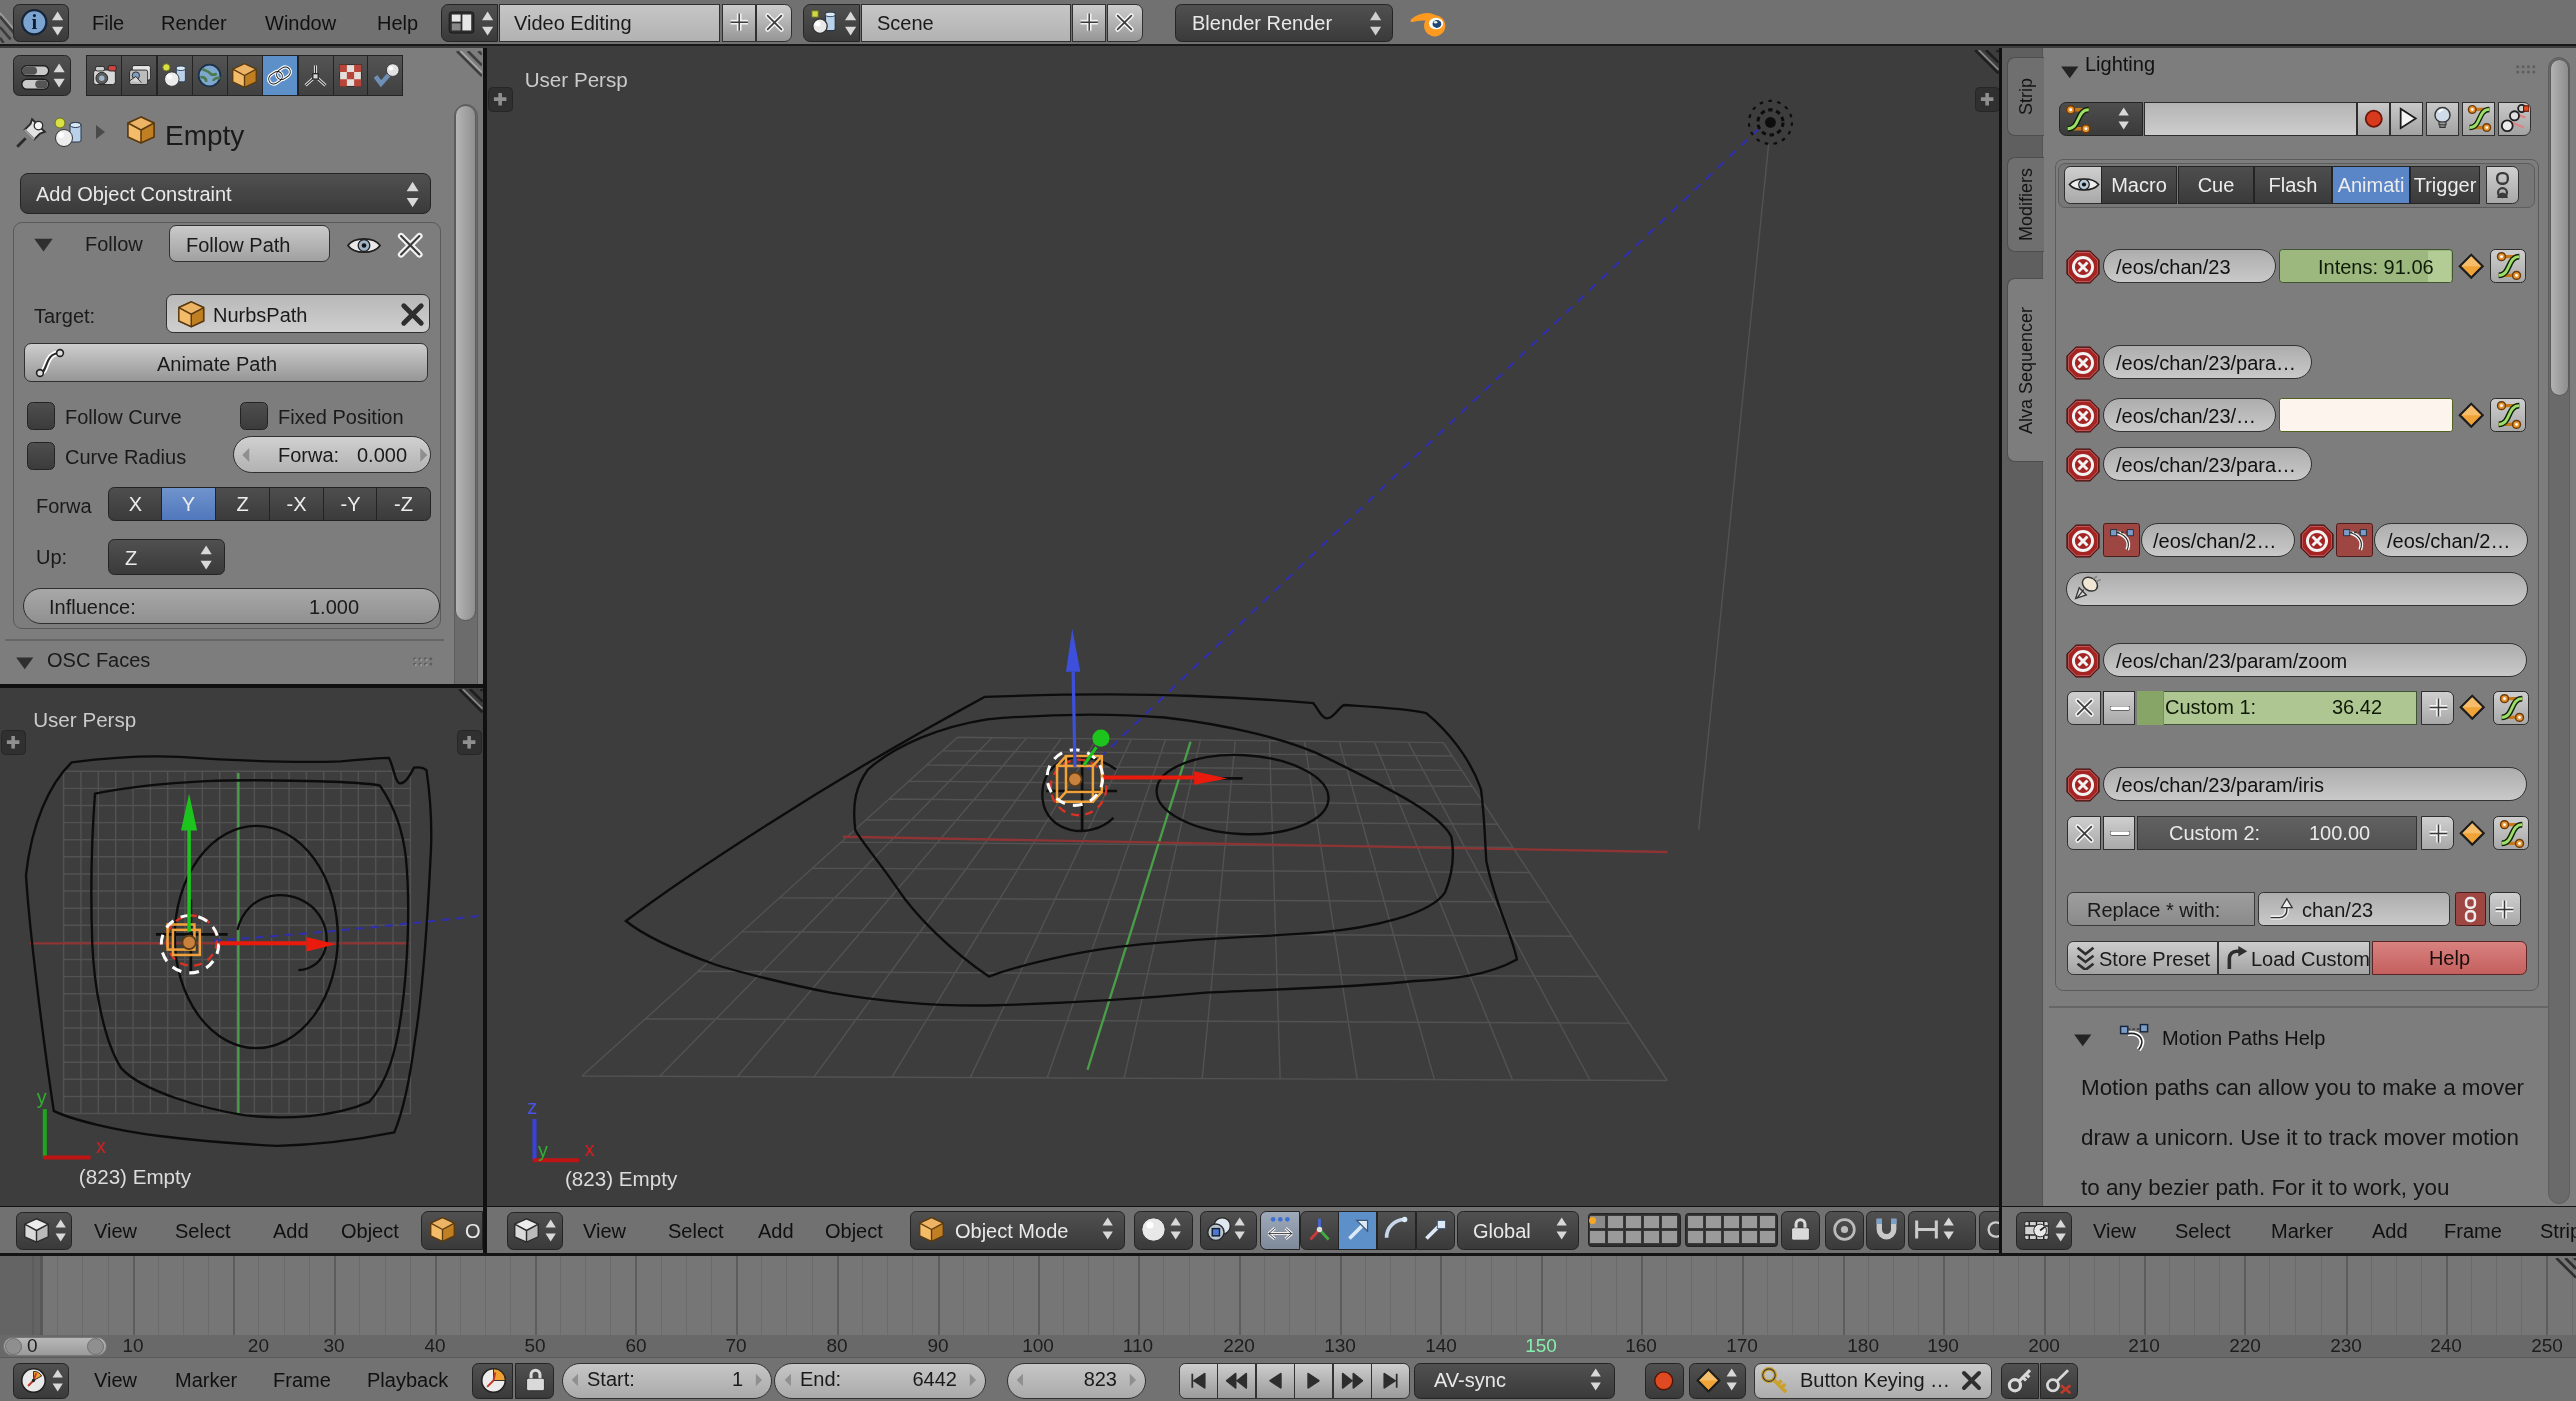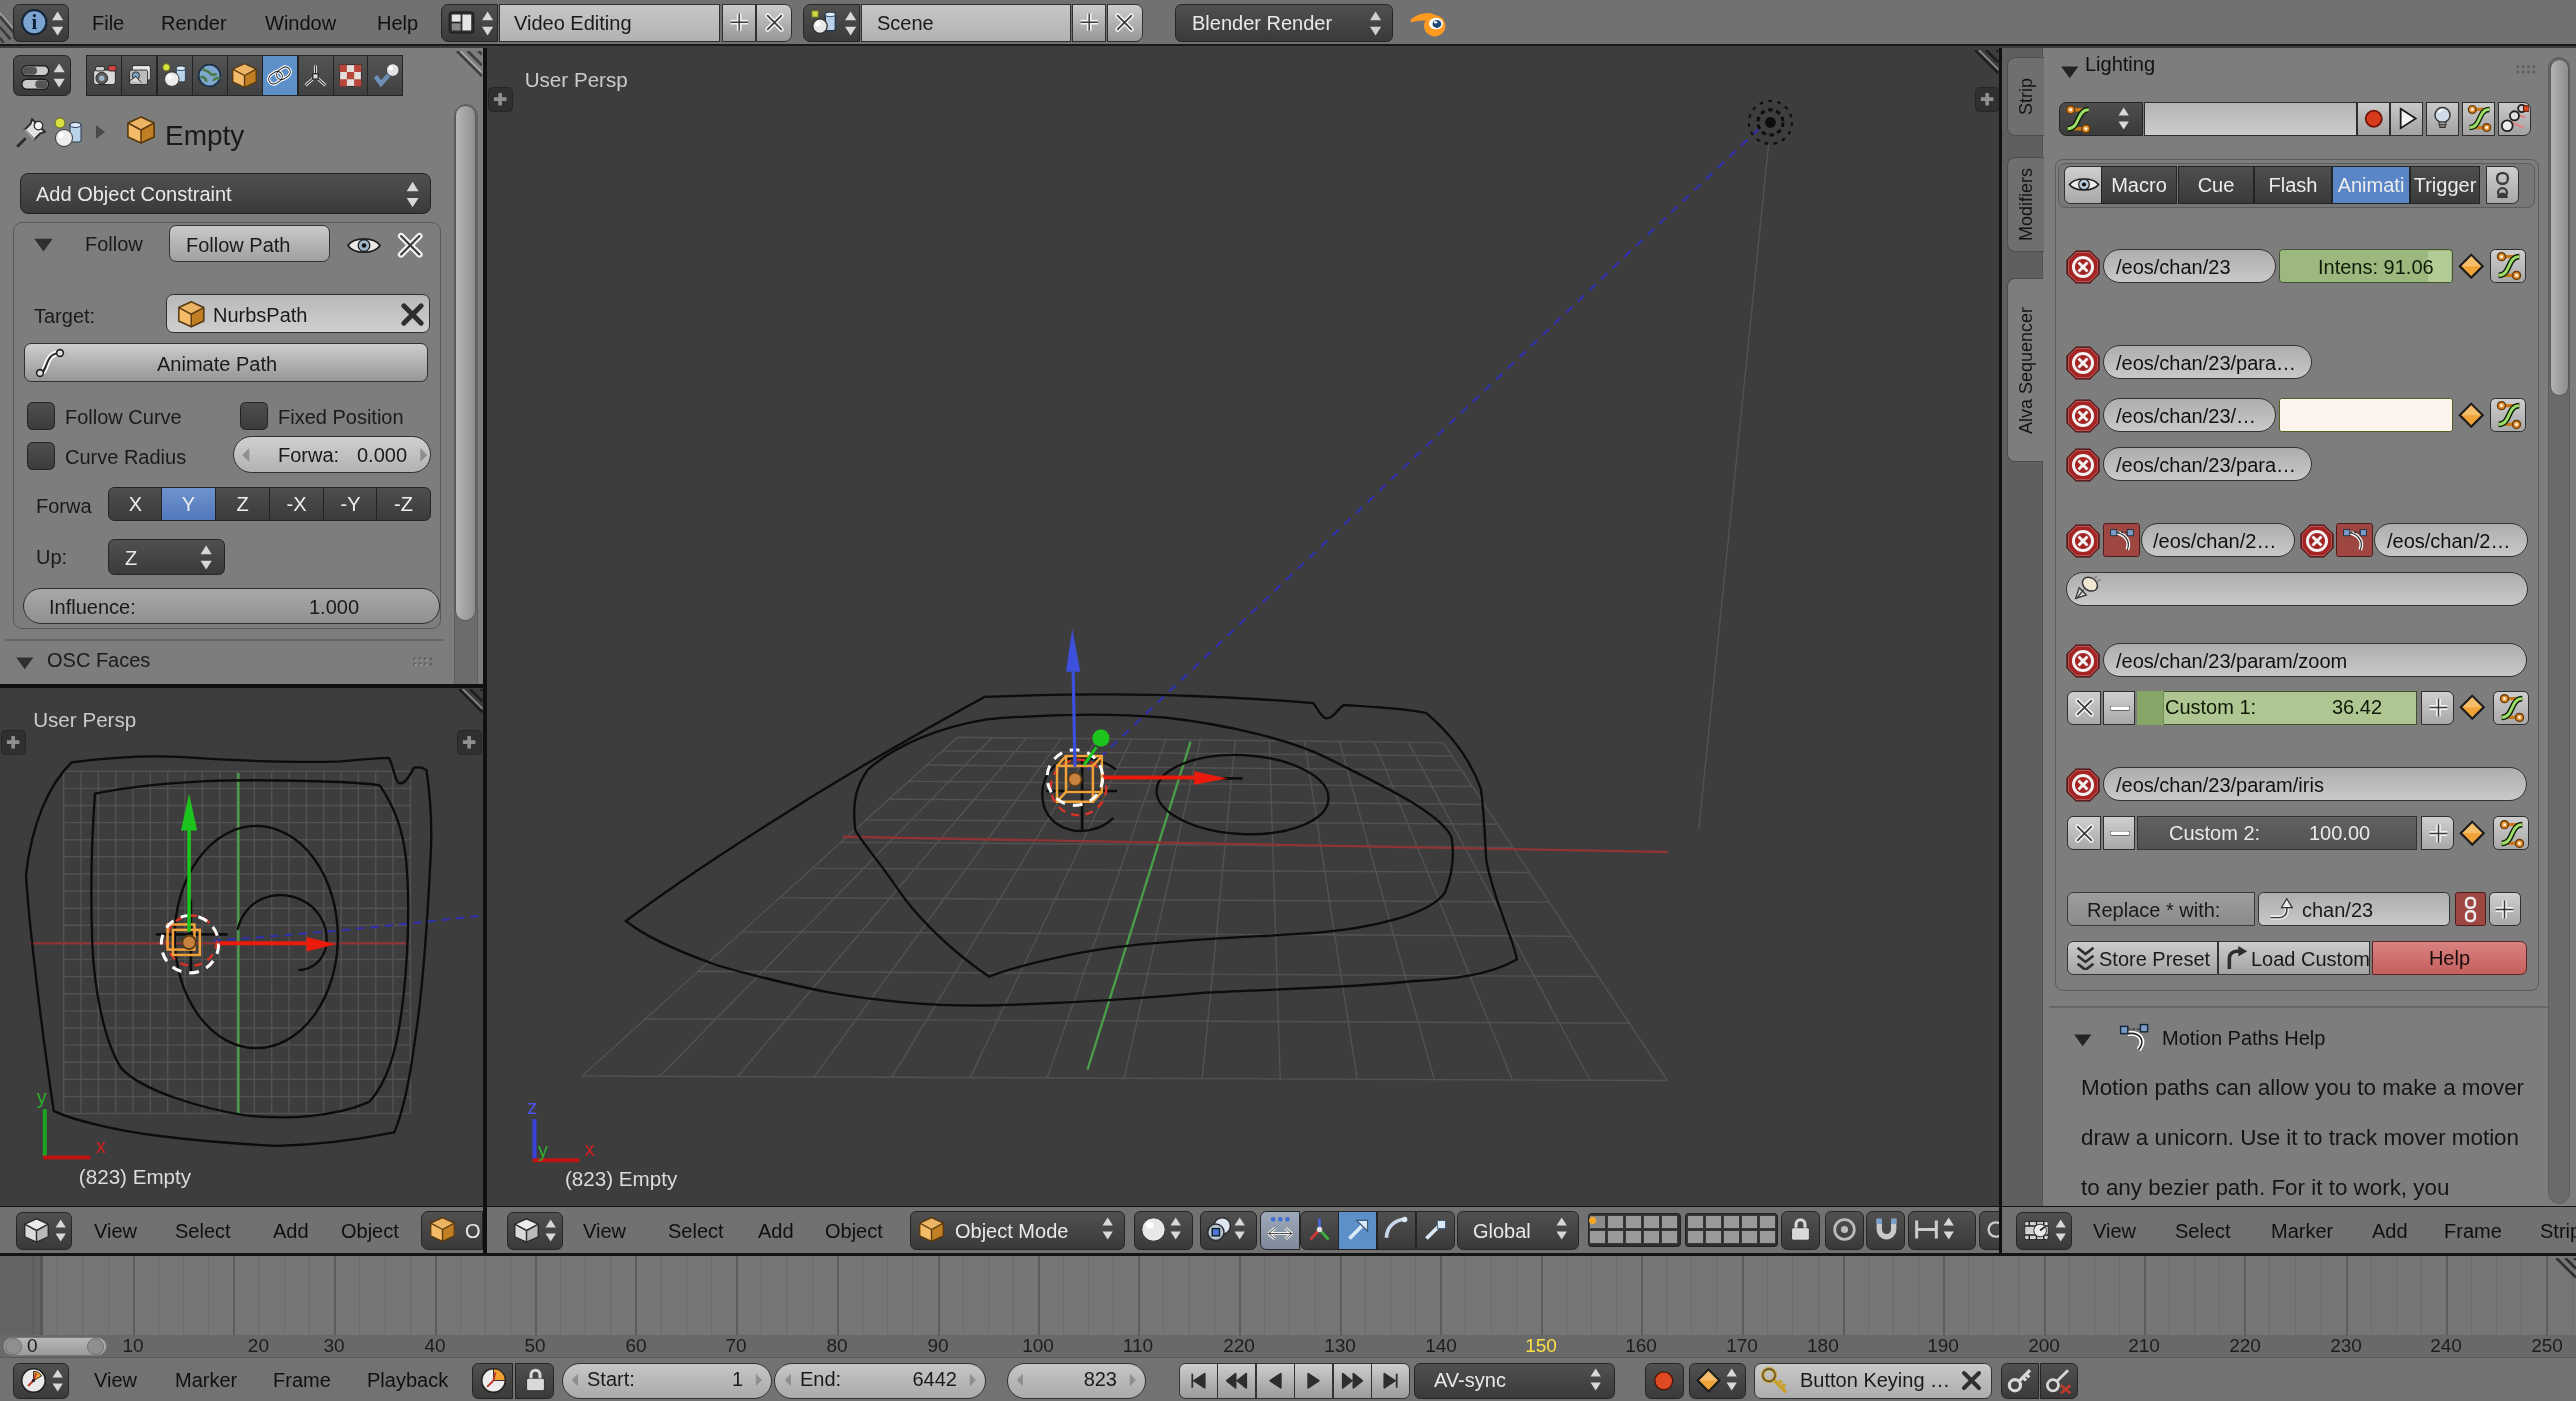--- a/index.html
+++ b/index.html
@@ -1049,24 +1049,24 @@
     <div class="tx" style="left:499px;top:0px;width:72px;text-align:center;font-size:19px;color:#1d1d1d">50</div>
     <div class="tx" style="left:600px;top:0px;width:72px;text-align:center;font-size:19px;color:#1d1d1d">60</div>
     <div class="tx" style="left:700px;top:0px;width:72px;text-align:center;font-size:19px;color:#1d1d1d">70</div>
     <div class="tx" style="left:801px;top:0px;width:72px;text-align:center;font-size:19px;color:#1d1d1d">80</div>
     <div class="tx" style="left:902px;top:0px;width:72px;text-align:center;font-size:19px;color:#1d1d1d">90</div>
     <div class="tx" style="left:1002px;top:0px;width:72px;text-align:center;font-size:19px;color:#1d1d1d">100</div>
     <div class="tx" style="left:1102px;top:0px;width:72px;text-align:center;font-size:19px;color:#1d1d1d">110</div>
     <div class="tx" style="left:1203px;top:0px;width:72px;text-align:center;font-size:19px;color:#1d1d1d">220</div>
     <div class="tx" style="left:1304px;top:0px;width:72px;text-align:center;font-size:19px;color:#1d1d1d">130</div>
     <div class="tx" style="left:1405px;top:0px;width:72px;text-align:center;font-size:19px;color:#1d1d1d">140</div>
-    <div class="tx" style="left:1505px;top:0px;width:72px;text-align:center;font-size:19px;color:#fde047">150</div>
+    <div class="tx" style="left:1505px;top:0px;width:72px;text-align:center;font-size:19px;color:#86efac">150</div>
     <div class="tx" style="left:1605px;top:0px;width:72px;text-align:center;font-size:19px;color:#1d1d1d">160</div>
     <div class="tx" style="left:1706px;top:0px;width:72px;text-align:center;font-size:19px;color:#1d1d1d">170</div>
-    <div class="tx" style="left:1807px;top:0px;width:72px;text-align:left;font-size:19px;color:#1d1d1d">180</div>
+    <div class="tx" style="left:1807px;top:0px;width:72px;text-align:right;font-size:19px;color:#1d1d1d">180</div>
     <div class="tx" style="left:1907px;top:0px;width:72px;text-align:center;font-size:19px;color:#1d1d1d">190</div>
     <div class="tx" style="left:2008px;top:0px;width:72px;text-align:center;font-size:19px;color:#1d1d1d">200</div>
     <div class="tx" style="left:2108px;top:0px;width:72px;text-align:center;font-size:19px;color:#1d1d1d">210</div>
     <div class="tx" style="left:2209px;top:0px;width:72px;text-align:center;font-size:19px;color:#1d1d1d">220</div>
     <div class="tx" style="left:2310px;top:0px;width:72px;text-align:center;font-size:19px;color:#1d1d1d">230</div>
     <div class="tx" style="left:2410px;top:0px;width:72px;text-align:center;font-size:19px;color:#1d1d1d">240</div>
     <div class="tx" style="left:2511px;top:0px;width:72px;text-align:center;font-size:19px;color:#1d1d1d">250</div>
   </div>
 <div class="abs" style="left:0;top:1357px;width:2576px;height:45px;background:#727272;border-top:0.9px solid #5a5a5a">
     <div class="abs btnD" style="left:13.4px;top:4.5px;width:56px;height:36px"></div>

